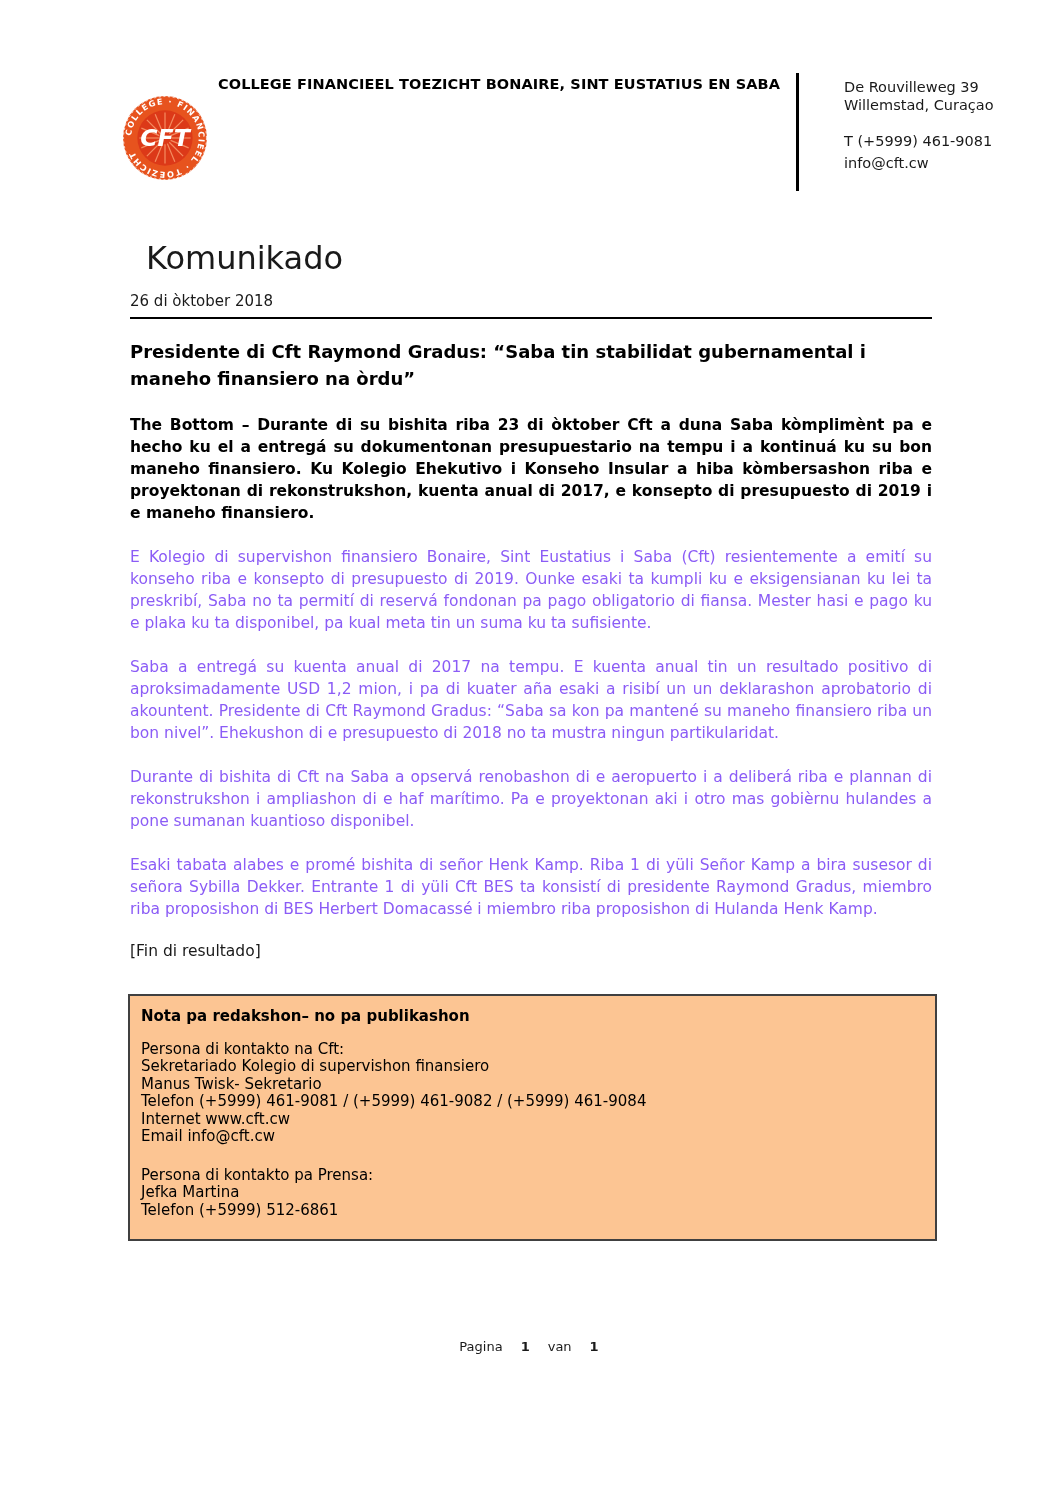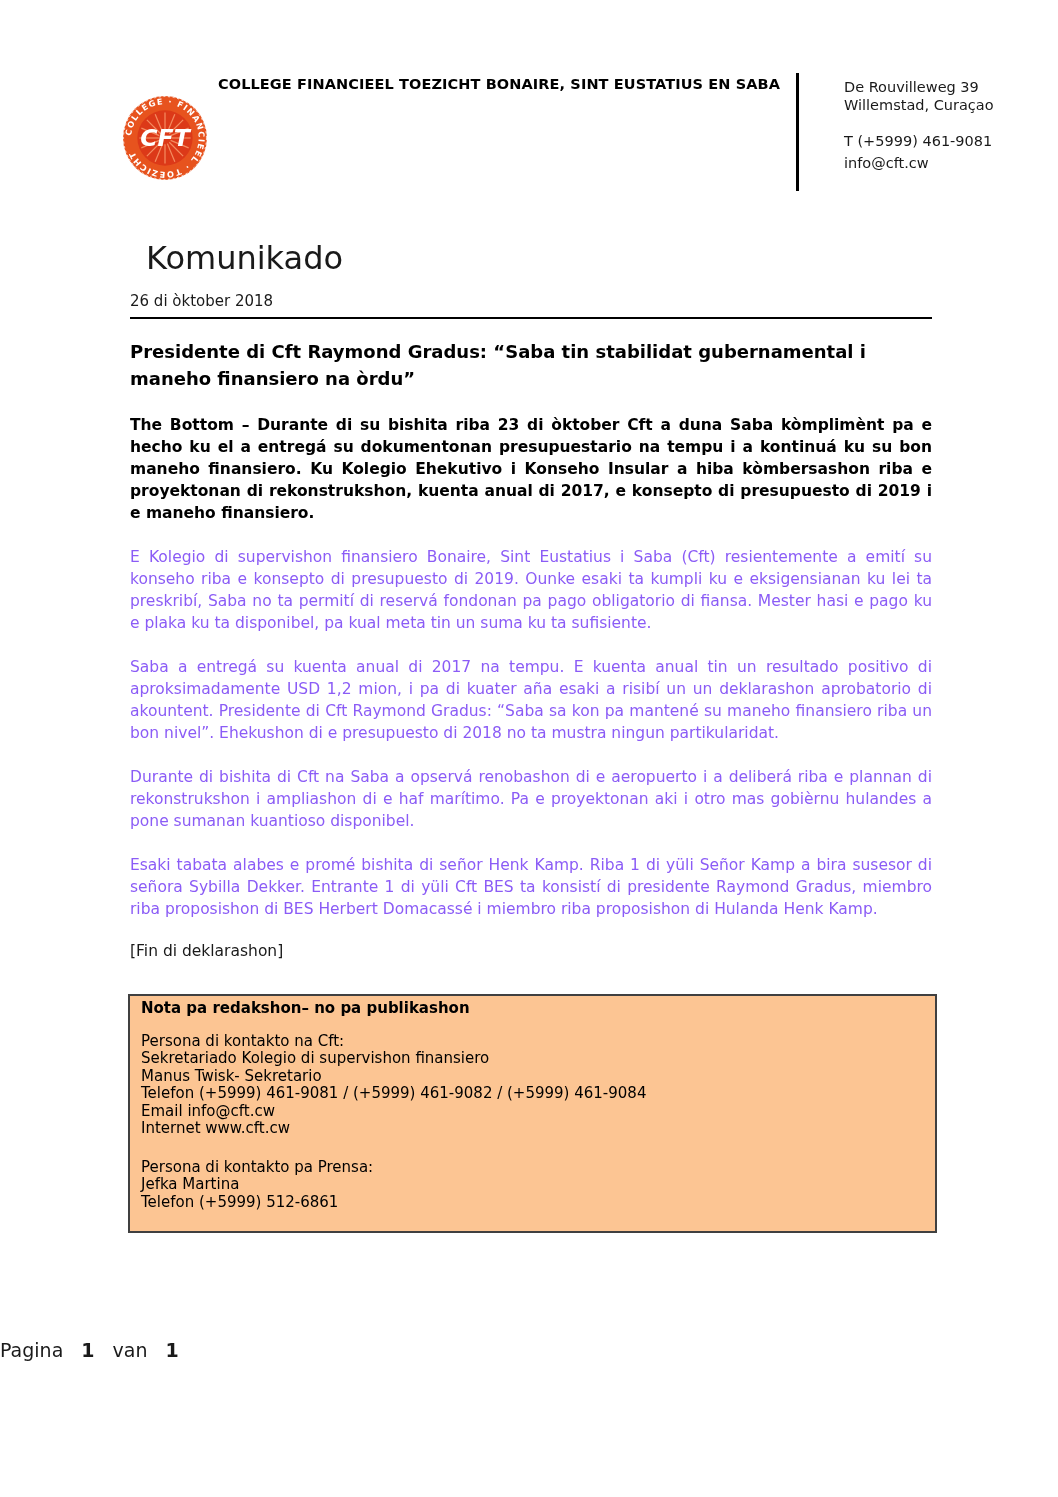--- a/index.html
+++ b/index.html
@@ -43,33 +43,33 @@
     text-align: justify; color: #8b5cf6;
   }
   .para.bold { font-weight: bold; color: #000; }
   .end-note { margin-top: 22px; font-size: 15.5px; color: #1a1a1a; }
 
   
   .note-box {
     margin-top: 34px; margin-left: -2px; margin-right: -5px;
     background: #FCC593;
     border: 2px solid #404040;
-    padding: 4px 11px 20px 11px;
+    padding: 12px 11px 20px 11px;
     font-size: 15px; line-height: 17.5px; color: #000;
   }
   .note-box .box-title { font-weight: bold; }
   .note-box .gap-sm { height: 15px; }
   .note-box .gap-md { height: 21px; }
   .contact-heading { }
 
   
   .footer {
     position: absolute; left: 0; top: 1339px; width: 100%;
-    display: flex; justify-content: flex-start; gap: 18px;
-    font-size: 19px; color: #1a1a1a;
+    display: flex; justify-content: center; gap: 18px;
+    font-size: 13px; color: #1a1a1a;
   }
   .footer .num { font-weight: bold; }
 </style>
 </head>
 <body>
 
 <div class="page">
 
   <div class="logo">
     <svg width="86" height="86" viewBox="0 0 84 84">
@@ -121,32 +121,32 @@
     <div class="title-rule"></div>
 
     <div class="headline">Presidente di Cft Raymond Gradus: “Saba tin stabilidat gubernamental i maneho finansiero na òrdu”</div>
 
     <p class="para bold">The Bottom – Durante di su bishita riba 23 di òktober Cft a duna Saba kòmplimènt pa e hecho ku el a entregá su dokumentonan presupuestario na tempu i a kontinuá ku su bon maneho finansiero. Ku Kolegio Ehekutivo i Konseho Insular a hiba kòmbersashon riba e proyektonan di rekonstrukshon, kuenta anual di 2017, e konsepto di presupuesto di 2019 i e maneho finansiero.</p>
     <p class="para">E Kolegio di supervishon finansiero Bonaire, Sint Eustatius i Saba (Cft) resientemente a emití su konseho riba e konsepto di presupuesto di 2019. Ounke esaki ta kumpli ku e eksigensianan ku lei ta preskribí, Saba no ta permití di reservá fondonan pa pago obligatorio di fiansa. Mester hasi e pago ku e plaka ku ta disponibel, pa kual meta tin un suma ku ta sufisiente.</p>
     <p class="para">Saba a entregá su kuenta anual di 2017 na tempu. E kuenta anual tin un resultado positivo di aproksimadamente USD 1,2 mion, i pa di kuater aña esaki a risibí un un deklarashon aprobatorio di akountent. Presidente di Cft Raymond Gradus: “Saba sa kon pa mantené su maneho finansiero riba un bon nivel”. Ehekushon di e presupuesto di 2018 no ta mustra ningun partikularidat.</p>
     <p class="para">Durante di bishita di Cft na Saba a opservá renobashon di e aeropuerto i a deliberá riba e plannan di rekonstrukshon i ampliashon di e haf marítimo. Pa e proyektonan aki i otro mas gobièrnu hulandes a pone sumanan kuantioso disponibel.</p>
     <p class="para">Esaki tabata alabes e promé bishita di señor Henk Kamp. Riba 1 di yüli Señor Kamp a bira susesor di señora Sybilla Dekker. Entrante 1 di yüli Cft BES ta konsistí di presidente Raymond Gradus, miembro riba proposishon di BES Herbert Domacassé i miembro riba proposishon di Hulanda Henk Kamp.</p>
 
-    <div class="end-note">[Fin di deklarashon]</div>
+    <div class="end-note">[Fin di resultado]</div>
 
     <div class="note-box">
       <div class="box-title">Nota pa redakshon– no pa publikashon</div>
       <div class="gap-sm"></div>
 
       <div class="contact-heading">Persona di kontakto na Cft:</div>
       <div>Sekretariado Kolegio di supervishon finansiero</div>
       <div>Manus Twisk- Sekretario</div>
       <div>Telefon (+5999) 461-9081 / (+5999) 461-9082 / (+5999) 461-9084</div>
+      <div>Internet www.cft.cw</div>
       <div>Email info@cft.cw</div>
-      <div>Internet www.cft.cw</div>
 
       <div class="gap-md"></div>
 
       <div class="contact-heading">Persona di kontakto pa Prensa:</div>
       <div>Jefka Martina</div>
       <div>Telefon (+5999) 512-6861</div>
     </div>
   </div>
 
   <div class="footer">

